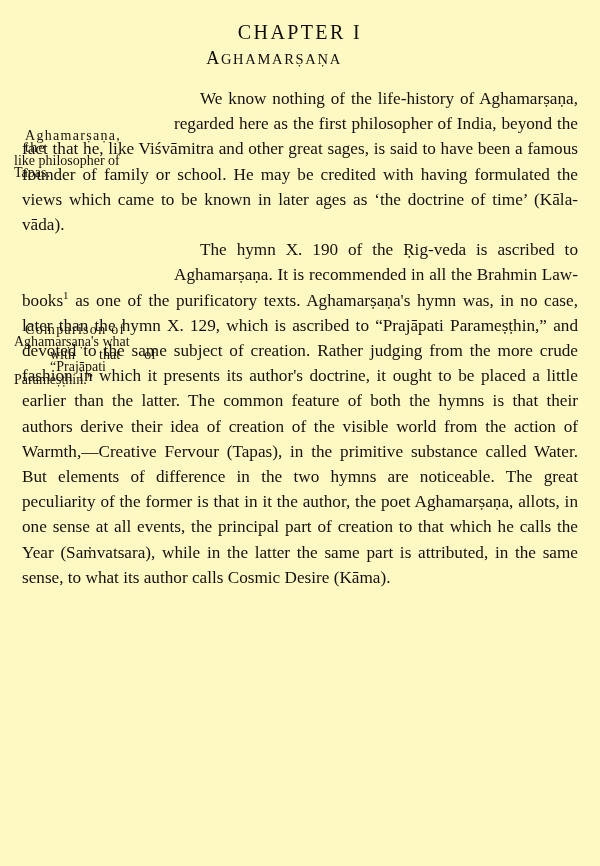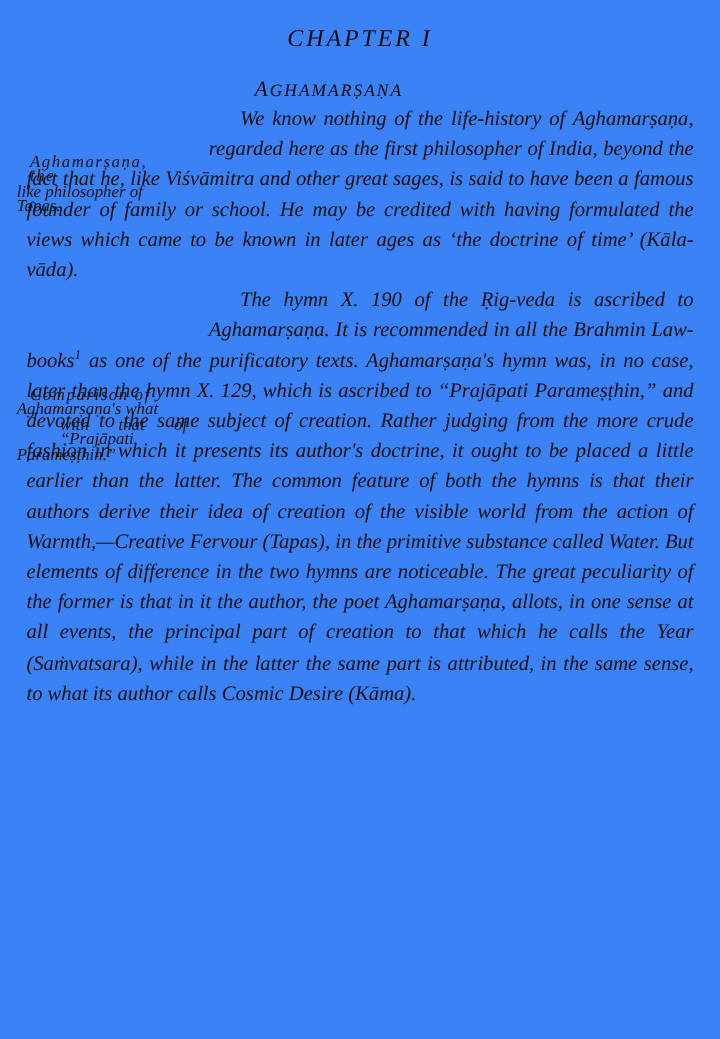--- a/index.html
+++ b/index.html
@@ -26,21 +26,21 @@
     width: 600px;
     text-align: center;
     font-size: 20px;
     letter-spacing: 2.4px;
     font-weight: normal;
     color: #0f0c09;
   }
   .chapter-subheading {
     position: absolute;
     left: 0;
-    top: 52px;
+    top: 36px;
     width: 548px;
     text-align: center;
     font-size: 14.5px;
     letter-spacing: 1.7px;
     font-weight: normal;
     color: #0f0c09;
   }
   .chapter-subheading .drop {
     font-size: 18px;
     letter-spacing: 1.7px;
@@ -116,21 +116,21 @@
     font-size: 8.5px;
     vertical-align: super;
     line-height: 0;
     padding-right: 3px;
   }
   .footnote .fnbody { }
 </style>
 </head>
 <body>
 
-<div id="page" style="background: #3b82f6; font-style: italic;">
+<div id="page" style="background: #fef9c3;">
 
   <h1 class="chapter-heading">CHAPTER I</h1>
 
   <h2 class="chapter-subheading"><span class="drop">A</span><span>GHAMARṢAṆA</span></h2>
 
   <div class="bodytext">
 
     <div class="gutter g1"></div>
     <p><span>We know nothing of the life-history of Aghamarṣaṇa, regarded here as the first philosopher of India, beyond the fact that he, like Viśvāmitra and other great sages, is said to </span><span>have been a famous founder of family or school. He may be credited with having formulated the views which came to be known in later ages as ‘the doctrine of time’ (Kāla-vāda).</span></p>
 

